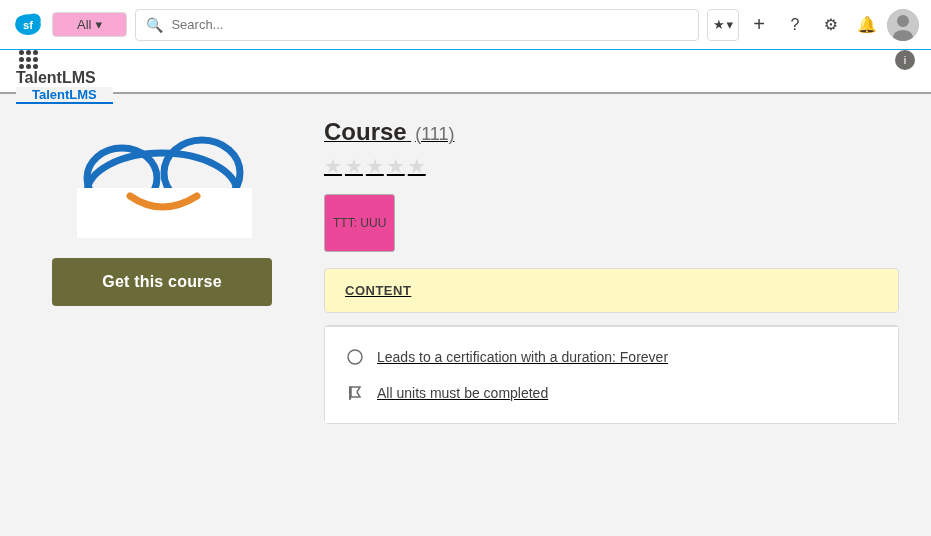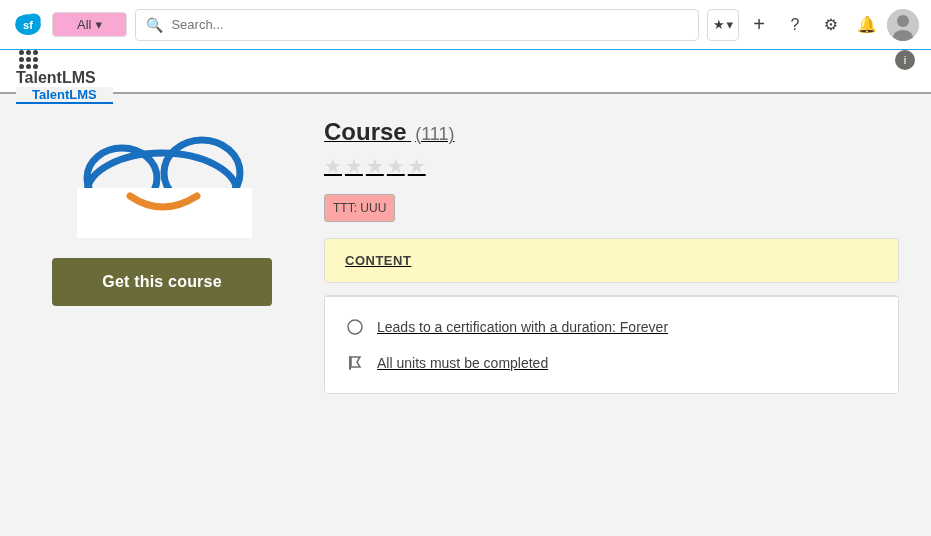--- a/index.html
+++ b/index.html
@@ -211,24 +211,24 @@
       display: flex;
       gap: 3px;
       margin: 8px 0;
     }
     .star {
       font-size: 20px;
       color: #dddbda;
     }
     .badge {
       display: inline-block;
-      background: #fca5a5;
+      background: #ec4899;
       color: #3e3e3c;
       font-size: 12px;
-      padding: 6px 8px;
+      padding: 21px 8px;
       border-radius: 3px;
       margin-top: 8px;
       border: 1px solid #b0b0b0;
     }
 
     .section-card {
       background: #f3f2f2;
       border: 1px solid #dddbda;
       border-radius: 4px;
       margin-bottom: 12px;

